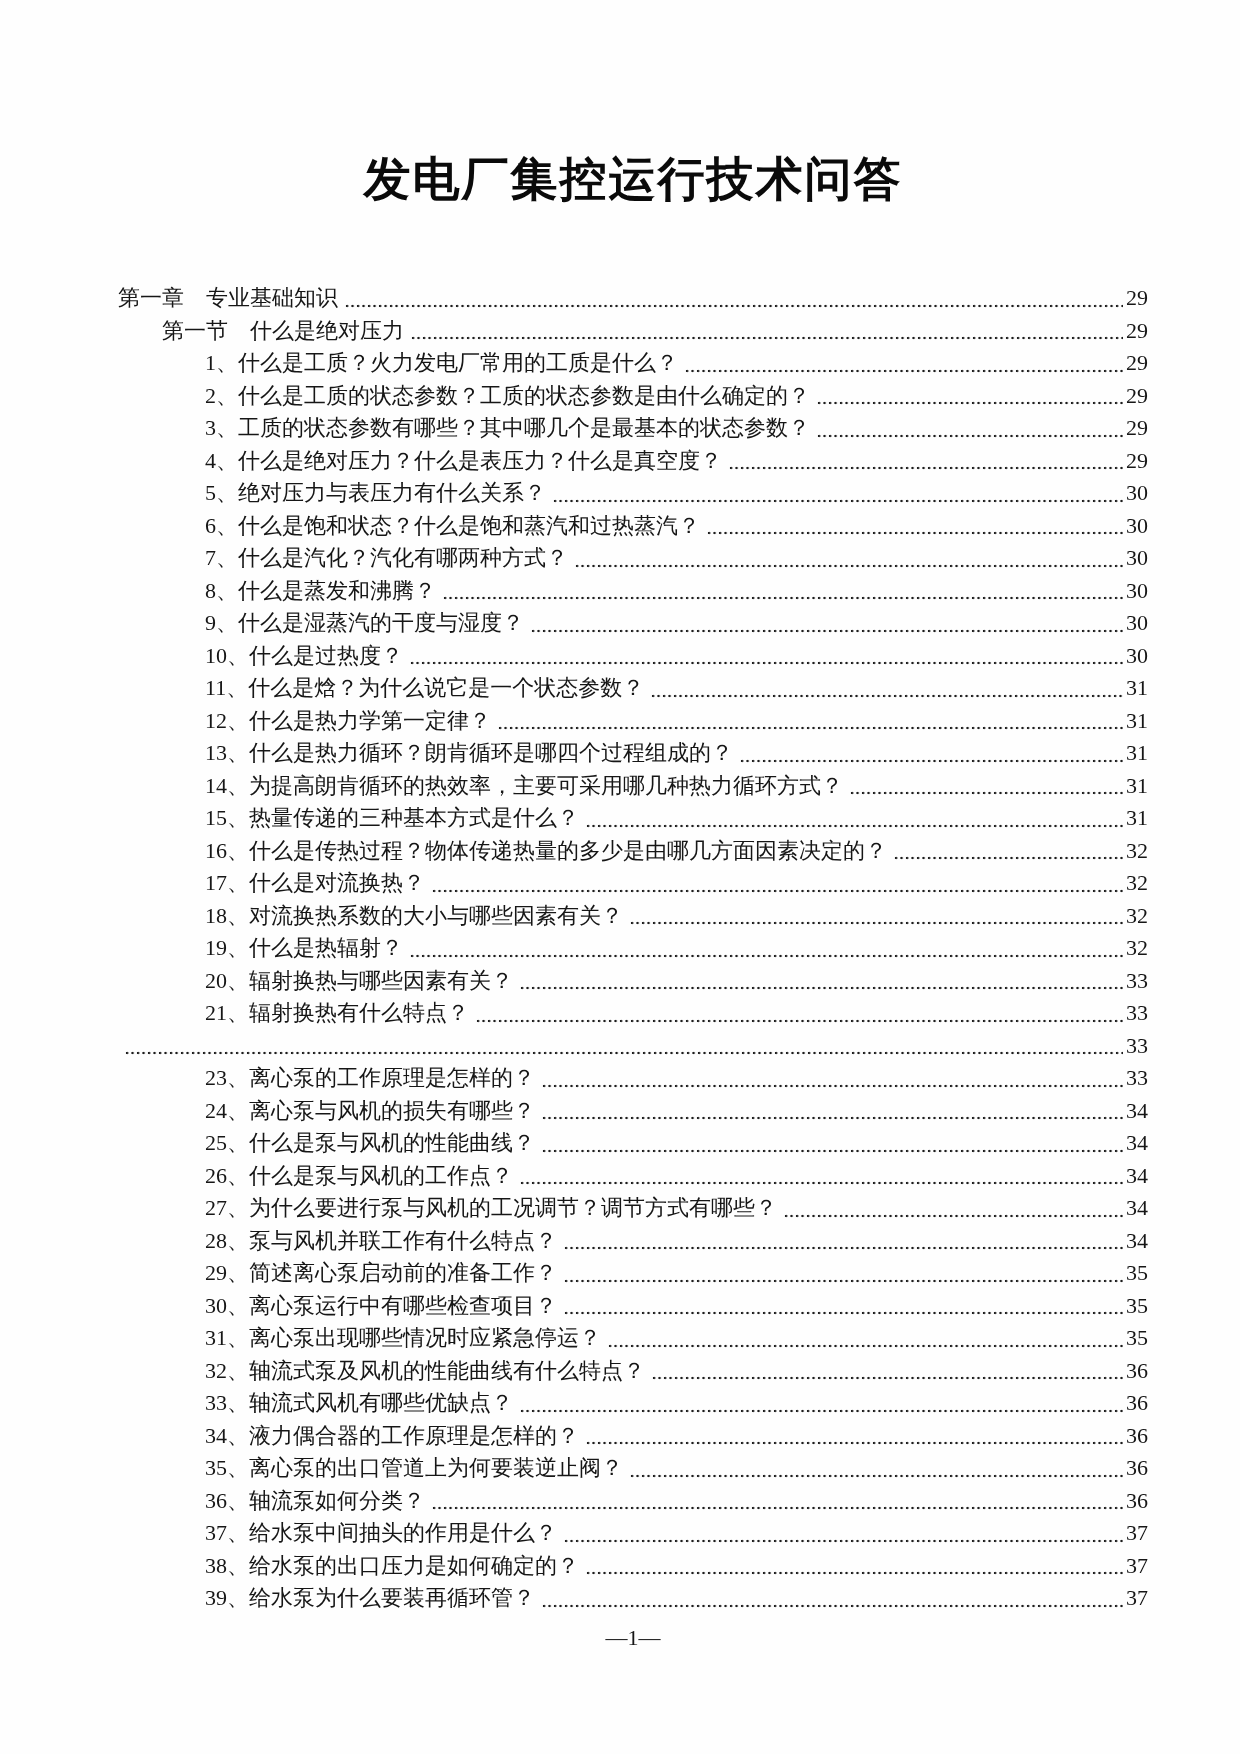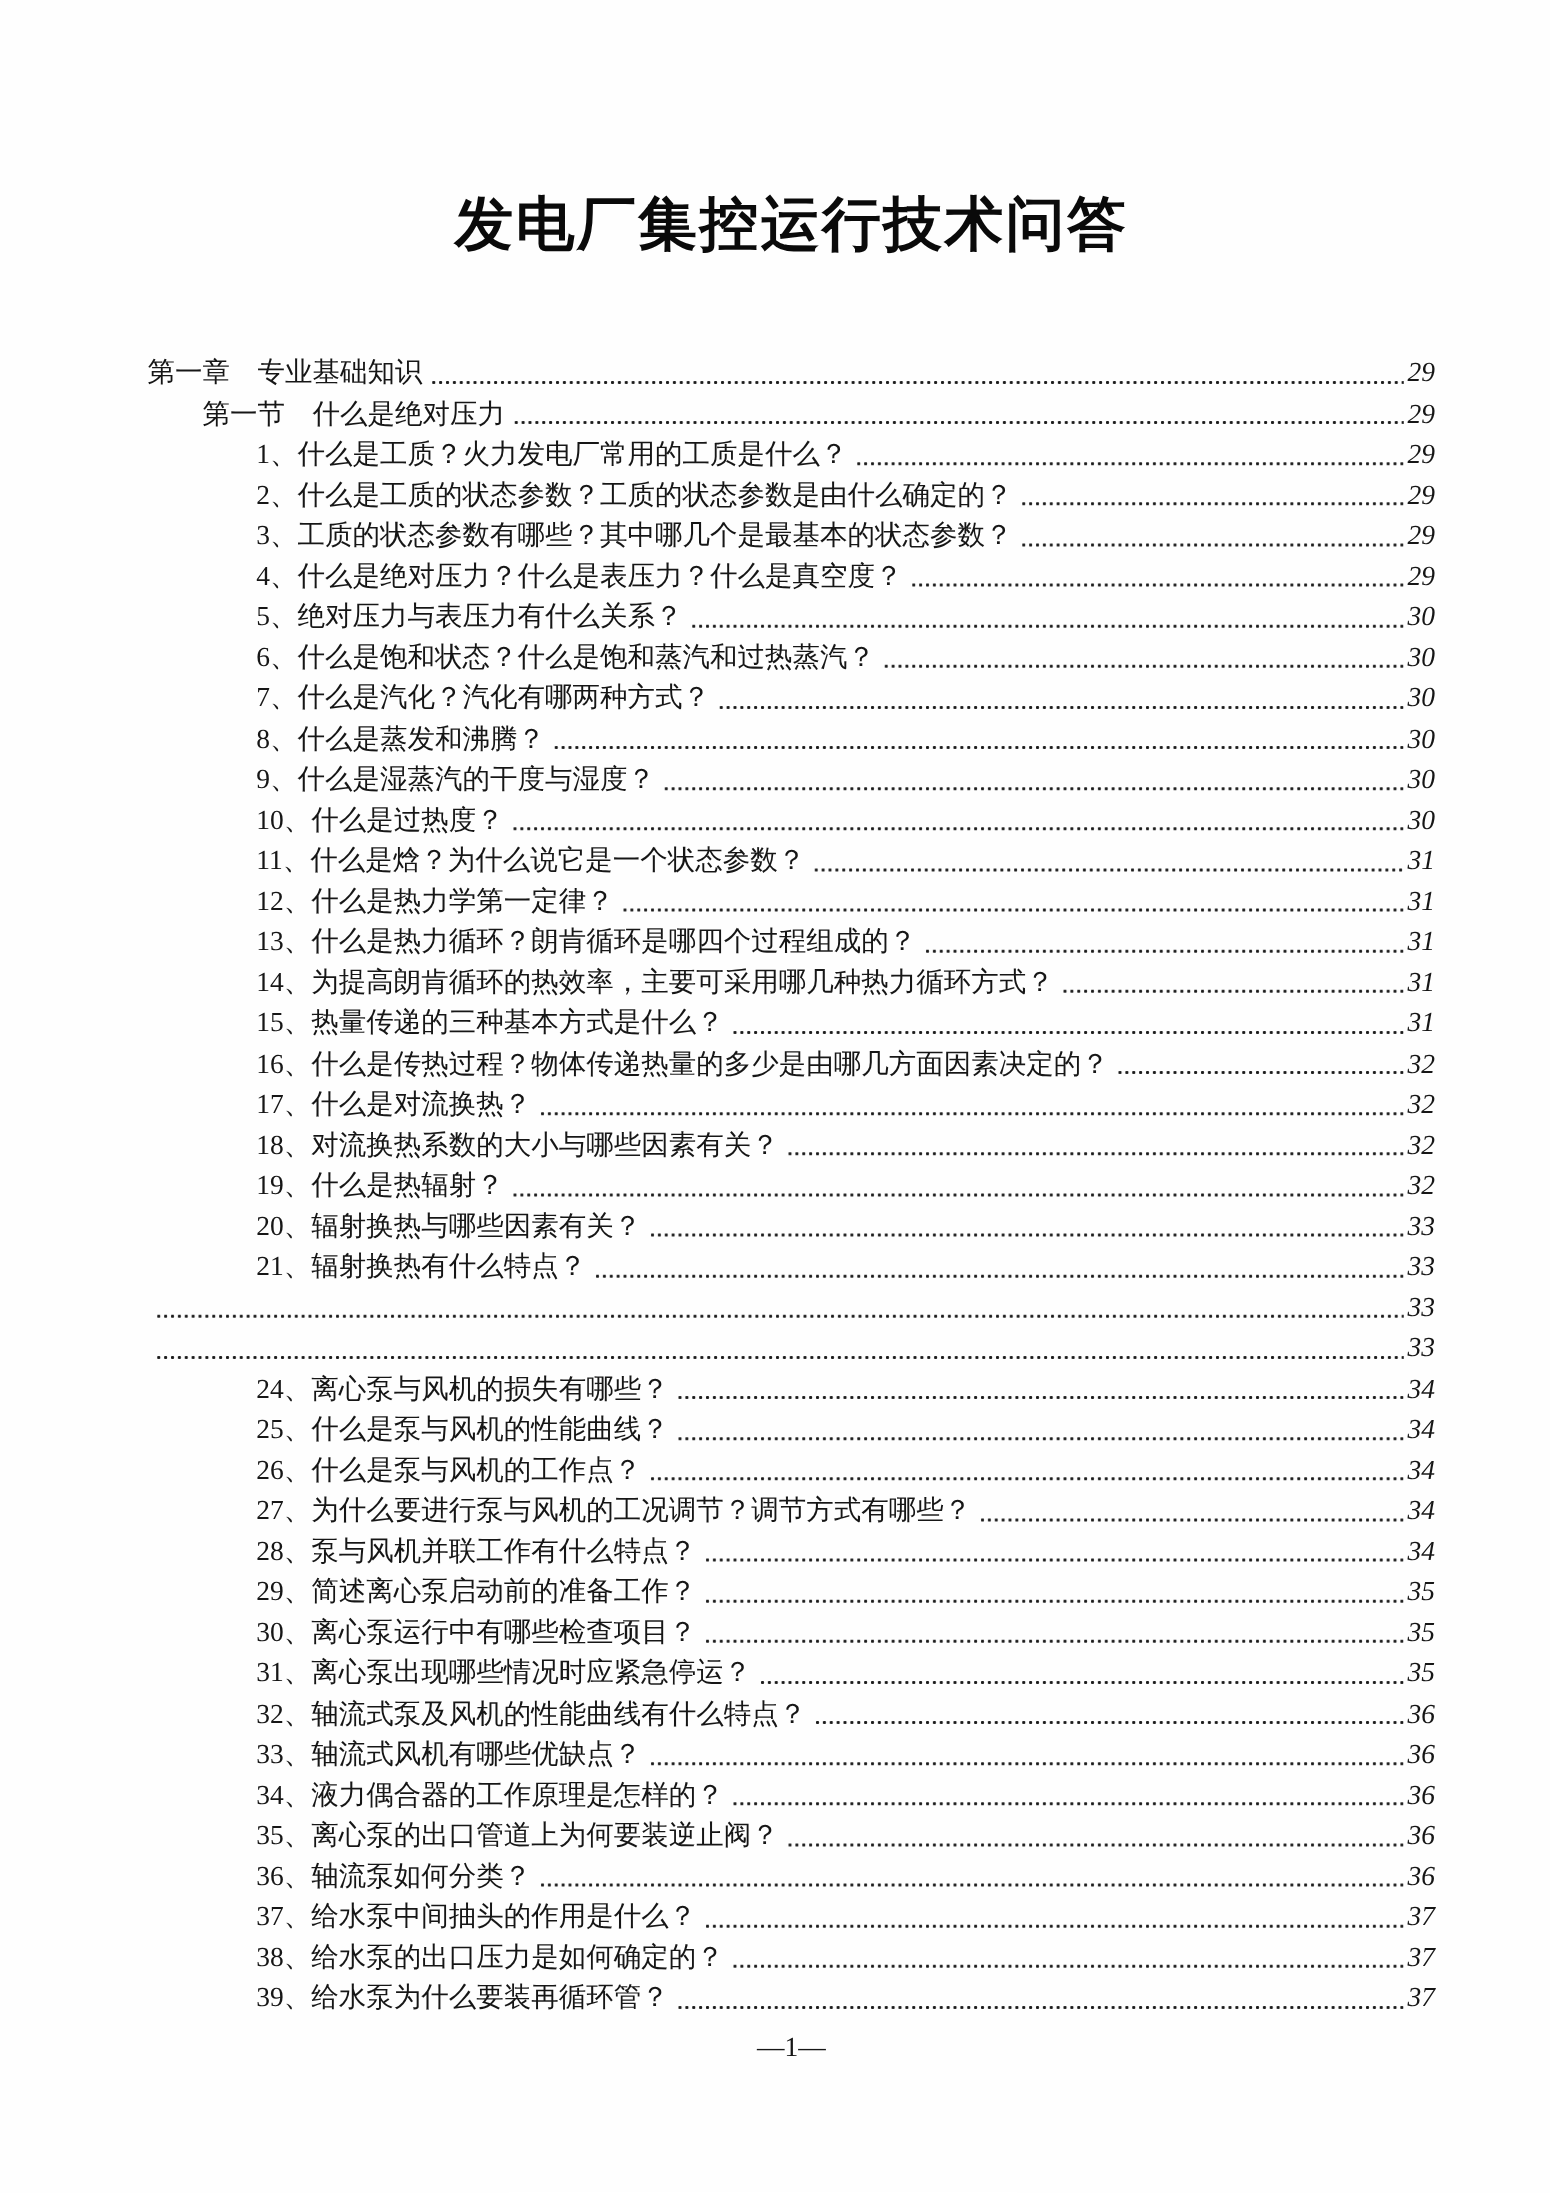--- a/index.html
+++ b/index.html
@@ -57,21 +57,20 @@
     height: 4px;
     margin: 0 3px 8px 7px;
     background-image: radial-gradient(circle at 2px 2px, #1c1c1c 1px, rgba(0,0,0,0) 1.6px);
     background-size: 5.5px 4px;
     background-repeat: repeat-x;
     background-position: left bottom;
   }
   .toc-page {
     white-space: nowrap;
     flex: 0 0 auto;
-    font-style: italic;
   }
   .footer {
     position: absolute;
     top: 1622px;
     left: 118px;
     width: 1030px;
     text-align: center;
     font-size: 22px;
     line-height: 32px;
     color: #161616;
@@ -197,20 +196,21 @@
       <div class="toc-row lvl-2">
         <span class="toc-label">21、辐射换热有什么特点？</span>
         <span class="toc-dots"></span>
         <span class="toc-page">33</span>
       </div>
       <div class="toc-row lvl-2">
         <span class="toc-dots"></span>
         <span class="toc-page">33</span>
       </div>
       <div class="toc-row lvl-2">
+        <span class="toc-label">23、离心泵的工作原理是怎样的？</span>
         <span class="toc-dots"></span>
         <span class="toc-page">33</span>
       </div>
       <div class="toc-row lvl-2">
         <span class="toc-label">24、离心泵与风机的损失有哪些？</span>
         <span class="toc-dots"></span>
         <span class="toc-page">34</span>
       </div>
       <div class="toc-row lvl-2">
         <span class="toc-label">25、什么是泵与风机的性能曲线？</span>

